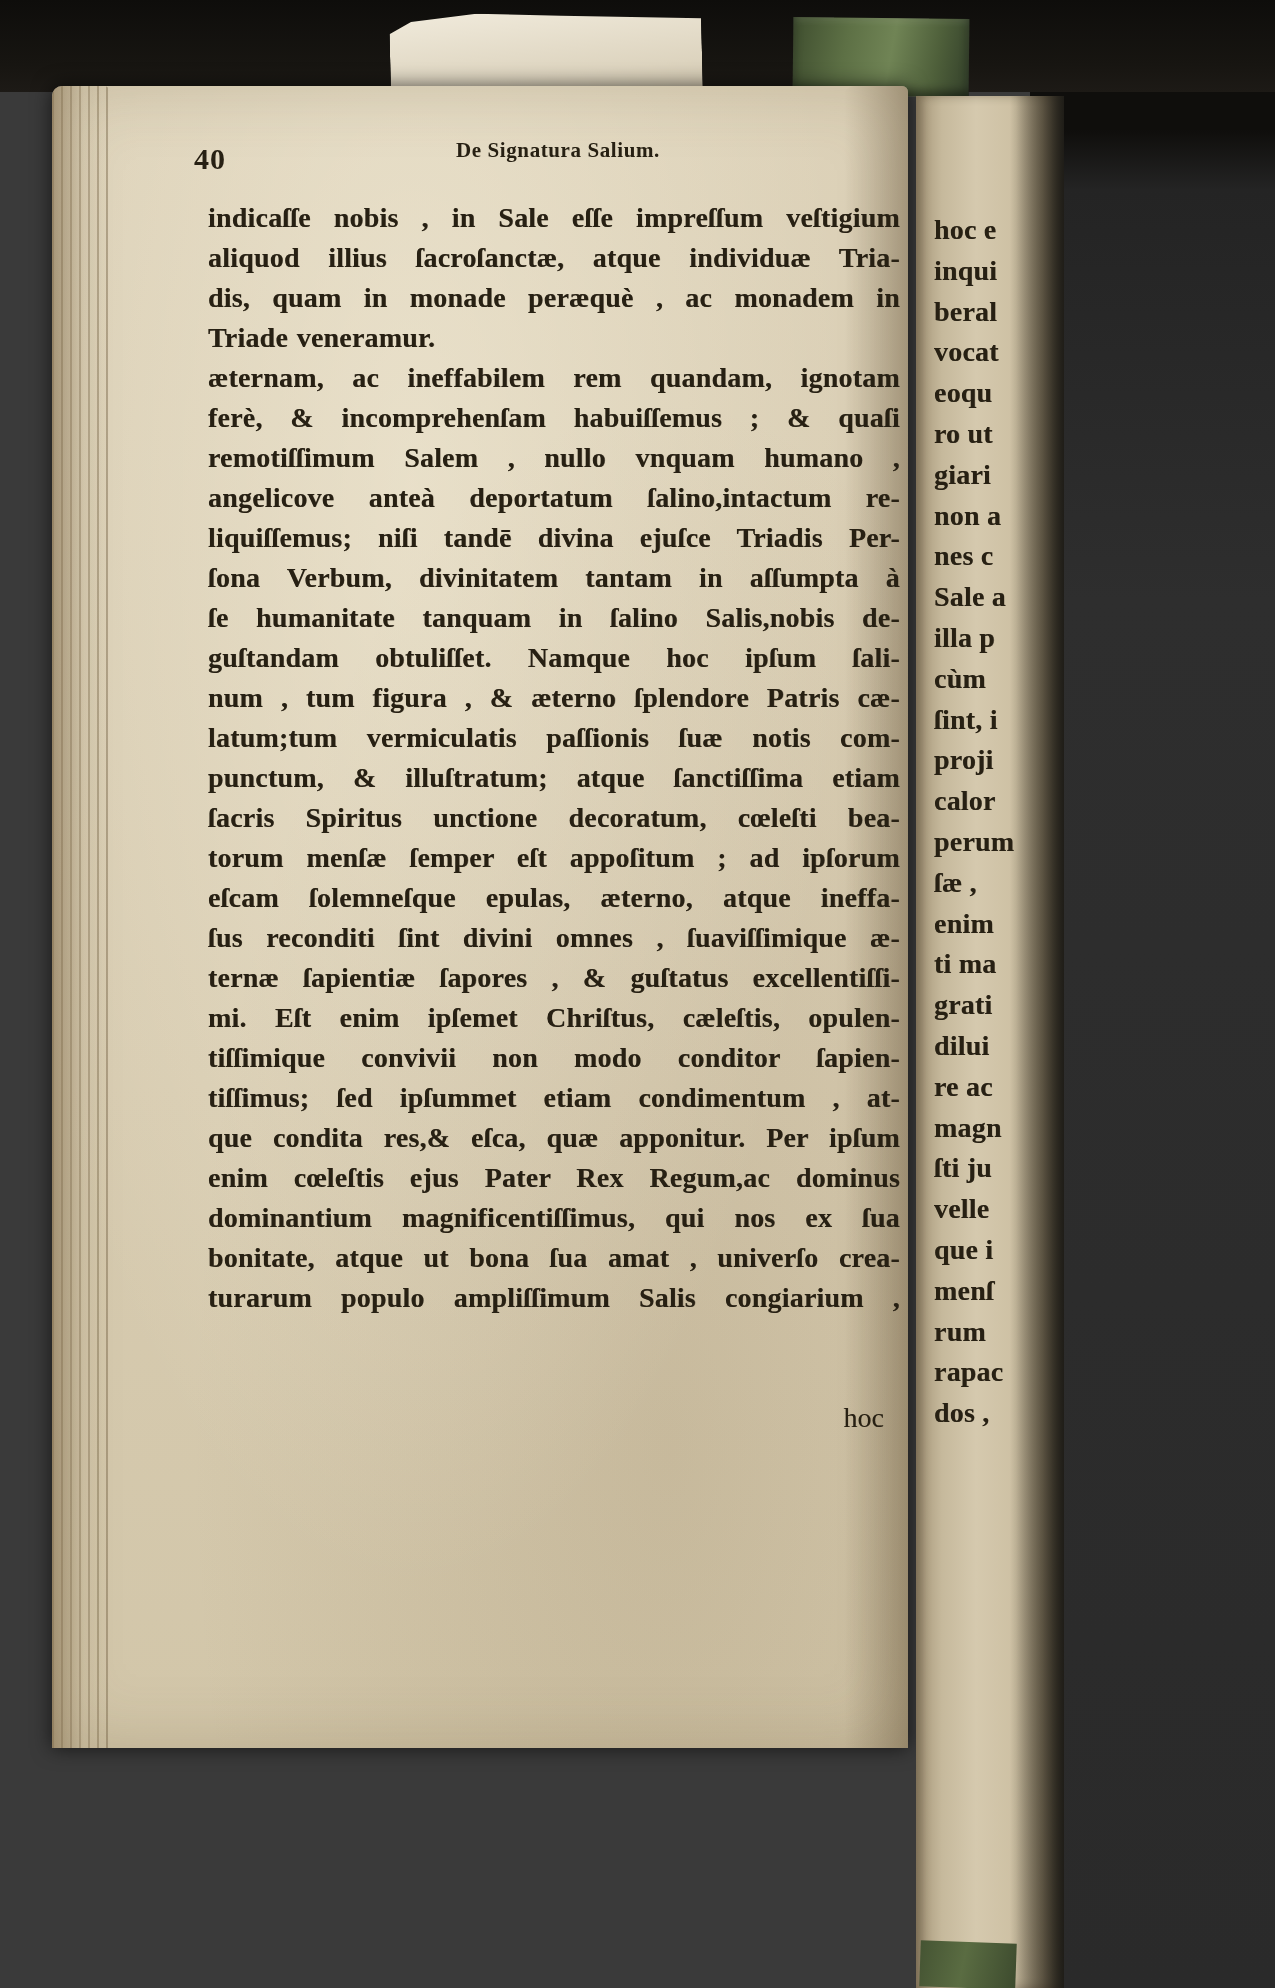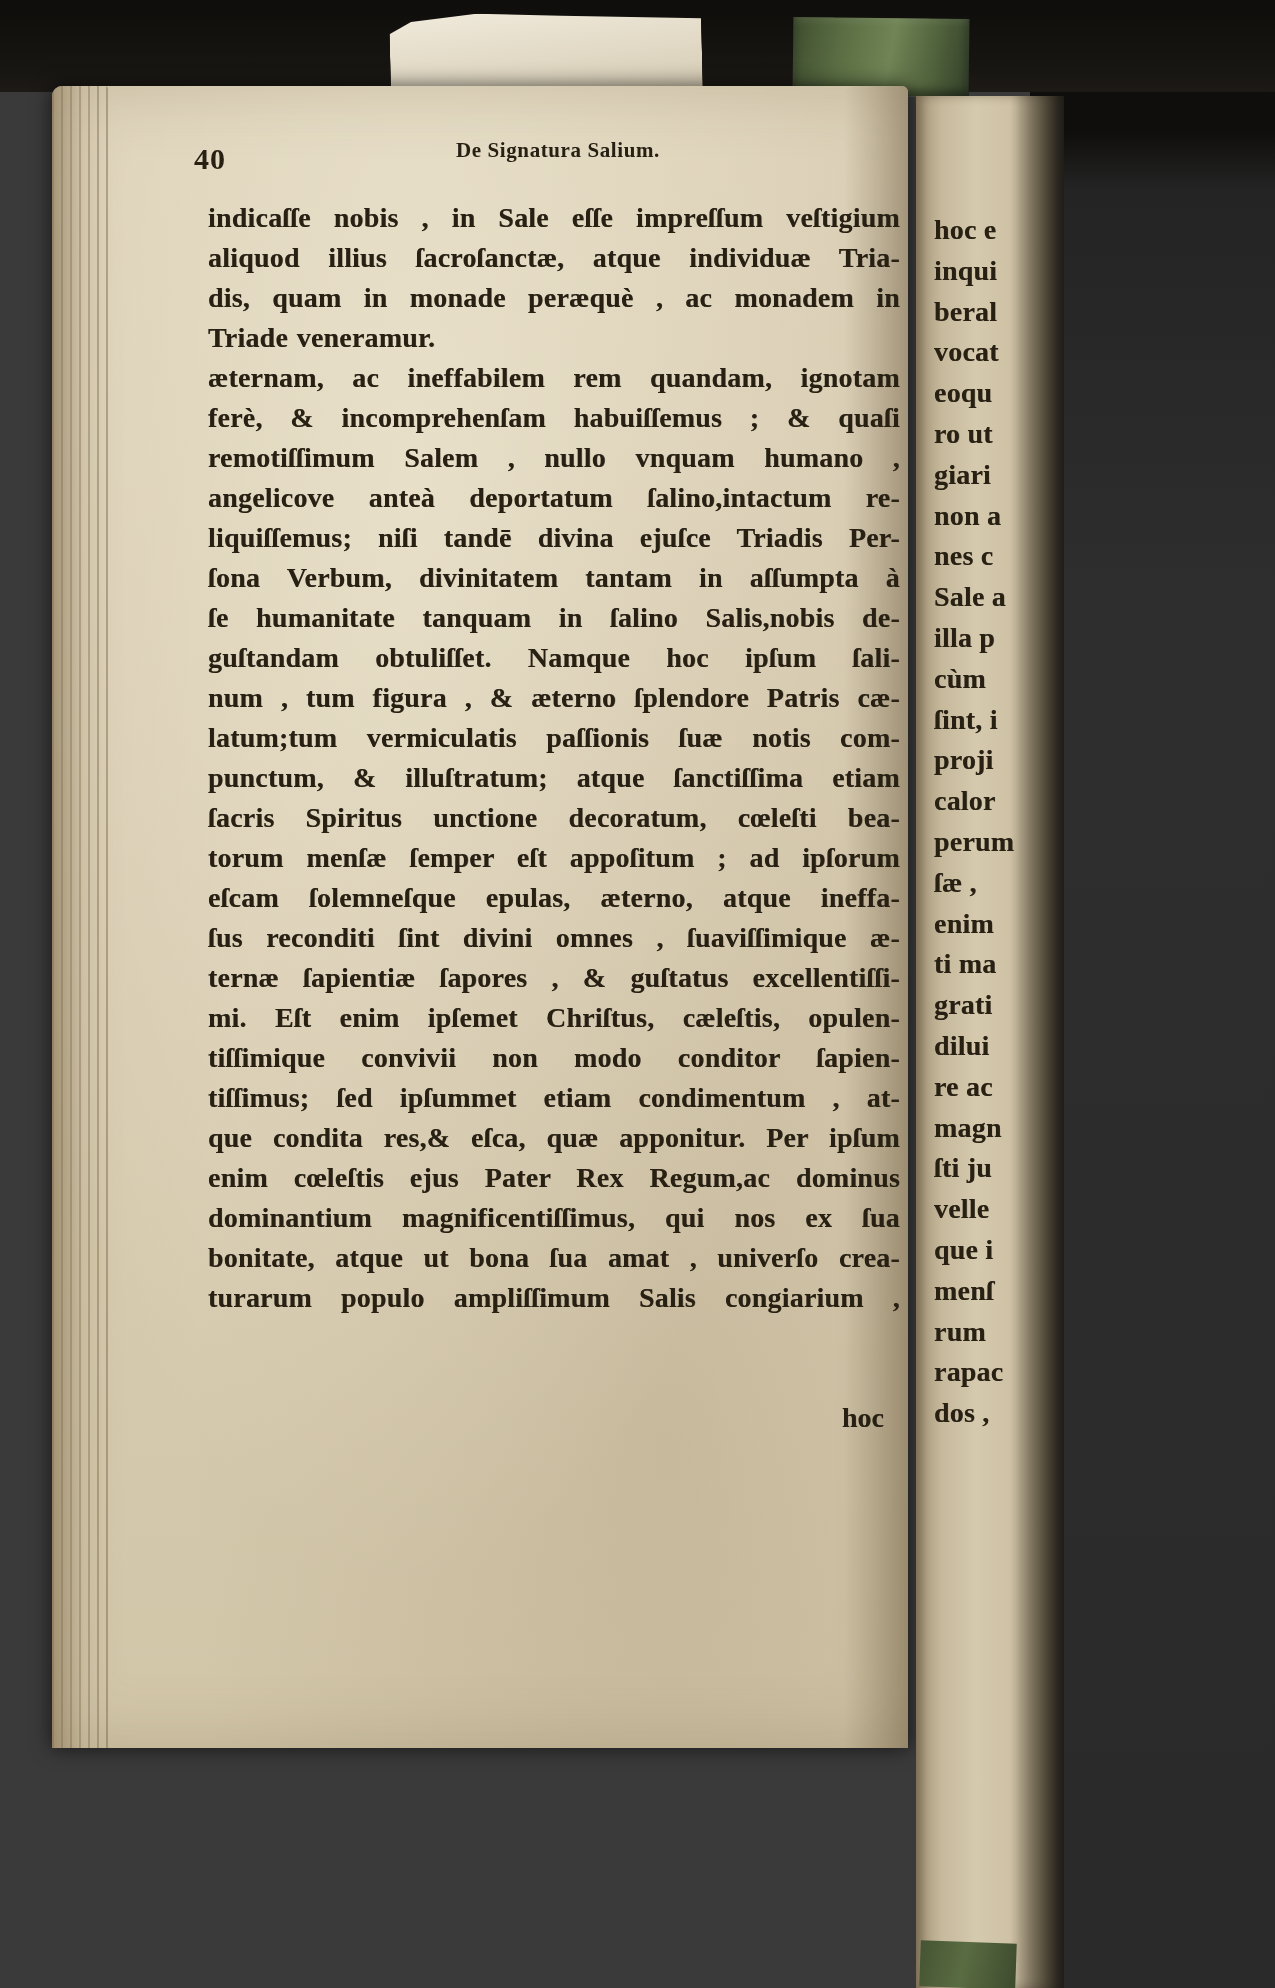--- a/index.html
+++ b/index.html
@@ -68,21 +68,21 @@
   .line{
     height:40px;line-height:40px;font-size:28px;font-weight:700;
     text-align:justify;text-align-last:justify;white-space:normal;
     letter-spacing:.2px;word-spacing:1.5px;
     text-shadow:.3px .3px 0 rgba(39,32,19,.45);
   }
   .line.end{text-align-last:left;}
   .line.indent{text-indent:42px;}
   .catchword{
     position:absolute;left:140px;top:1312px;width:692px;height:40px;line-height:40px;
-    font-size:28px;font-weight:700;text-align:right;
+    font-size:28px;font-weight:400;text-align:right;
     text-shadow:.3px .3px 0 rgba(39,32,19,.45);
   }
   .page-next{
     position:absolute;left:916px;top:96px;width:148px;height:1892px;overflow:hidden;
     background:linear-gradient(90deg,#a39477 0px,#c6b99c 26px,#d5c9ae 60px,#cdc0a3 100px,#8b7f66 135px,#544f3e 148px);
     box-shadow:inset 6px 0 10px rgba(50,38,20,.35);
     z-index:4;color:var(--ink,#272013);
   }
   .next-text{padding:114px 8px 0 18px;}
   .nline{

